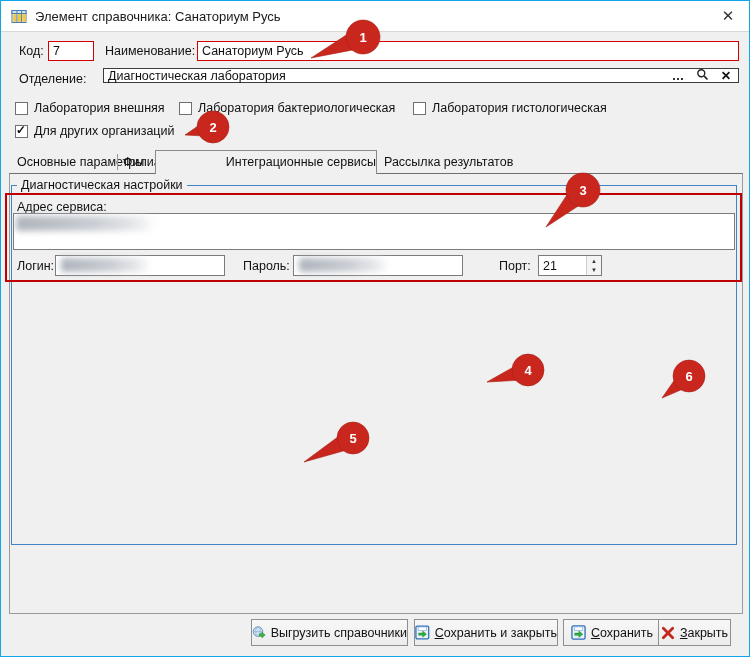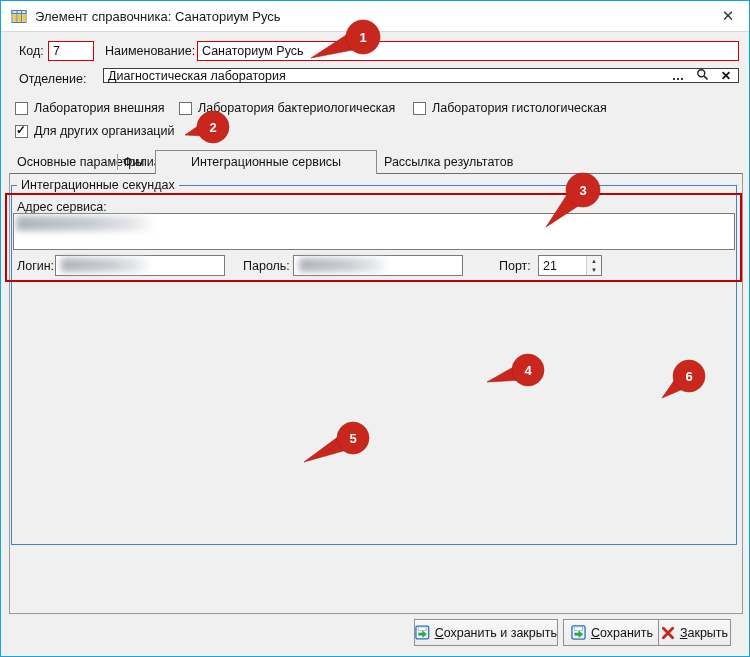--- a/index.html
+++ b/index.html
@@ -23,21 +23,21 @@
   .field.focusb{border-color:#2e86d3;}
   .spin{width:15px;height:100%;display:flex;flex-direction:column;align-items:center;justify-content:space-around;background:#f4f4f4;border-left:1px solid #cfcfcf;box-sizing:border-box;}
   .spin span{font-size:6px;line-height:6px;color:#333;}
   .combo-arrow{width:17px;text-align:center;font-size:8px;color:#111;}
   .cb{position:absolute;width:13px;height:13px;background:#fff;border:1px solid #6f6f6f;box-sizing:border-box;}
   .cb .tick{display:none;position:absolute;left:0px;top:-3px;font-size:12px;font-weight:bold;color:#111;}
   .cb[data-checked="true"] .tick{display:block;}
   
   .tabtxt{position:absolute;top:154px;white-space:nowrap;}
   .tabsep{position:absolute;top:153px;width:1px;height:16px;background:#9a9a9a;}
-  .tabsel{position:absolute;left:154px;top:149px;width:222px;height:24px;background:#f0f0f0;border:1px solid #8a8a8a;border-bottom:none;box-sizing:border-box;text-align:center;line-height:22px;z-index:3;}
+  .tabsel{position:absolute;left:154px;top:149px;width:222px;height:24px;background:#f0f0f0;border:1px solid #8a8a8a;border-bottom:none;box-sizing:border-box;text-align:right;line-height:22px;z-index:3;}
   .panel{position:absolute;left:8px;top:172px;width:734px;height:441px;background:#f0f0f0;border:1px solid #9a9a9a;border-top:1px solid #6e6e6e;box-sizing:border-box;z-index:1;}
   .groupbox{position:absolute;left:10px;top:184px;width:726px;height:360px;border:1px solid #3f84c6;box-sizing:border-box;z-index:1;}
   .legend{position:absolute;left:16px;top:177px;background:#f0f0f0;padding:0 4px;z-index:2;}
   
   .redrect{position:absolute;border:2px solid #c00000;z-index:6;pointer-events:none;}
   .callout{position:absolute;z-index:8;pointer-events:none;}
   .callout polygon,.callout circle{fill:#c9271d;stroke:#a81f16;stroke-width:0.6;}
   .callout text{font-family:"Liberation Sans",sans-serif;font-size:13px;font-weight:bold;fill:#ffffff;text-anchor:middle;}
   .blurpatch{position:absolute;filter:blur(3px);background:linear-gradient(90deg,#aeb4bc 0%,#c9cdd3 55%,#e6e8ea 85%,rgba(230,232,234,0));border-radius:2px;z-index:5;}
   
@@ -99,21 +99,21 @@
   <span class="lbl" style="left:33px;top:123px">Для других организаций</span>
 
   <span class="tabtxt" style="left:16px">Основные параметры</span>
   <span class="tabsep" style="left:116px"></span>
   <span class="tabtxt" style="left:122px">Филиалы</span>
   <div class="tabsel">Интеграционные сервисы</div>
   <span class="tabtxt" style="left:383px">Рассылка результатов</span>
 
   <div class="panel"></div>
   <div class="groupbox"></div>
-  <span class="legend lbl" style="position:absolute">Интеграционные секундах</span>
+  <span class="legend lbl" style="position:absolute">Диагностическая настройки</span>
 
   <span class="lbl z2" style="left:16px;top:199px">Адрес сервиса:</span>
   <div class="field z2" style="left:12px;top:212px;width:722px;height:37px;align-items:flex-start">
     <span class="fval"></span>
   </div>
   <div class="blurpatch" style="left:15px;top:215px;width:140px;height:15px"></div>
 
   <span class="lbl z2" style="left:16px;top:258px">Логин:</span>
   <div class="field z2" style="left:54px;top:254px;width:170px;height:21px">
       <span class="fval"></span>
@@ -208,20 +208,29 @@
   <div class="field" style="left:78px;top:473px;width:560px;height:21px">
       <span class="fval"></span>
     </div>
 
   <span class="lbl" style="left:14px;top:498px">Метод формирования заявки</span>
   <div class="field" style="left:13px;top:514px;width:624px;height:22px">
     <span class="fval">Интеграция с внешней лабораторией отсутствует</span>
     <span class="combo-arrow">▼</span>
   </div>
 
+  <div class="btn" style="left:250px;width:157px">
+    <svg width="15" height="15" viewBox="0 0 16 16">
+      <circle cx="7" cy="7" r="5.6" fill="#cfe3f5" stroke="#5b8db8" stroke-width="1.1"></circle>
+      <ellipse cx="7" cy="7" rx="2.6" ry="5.6" fill="none" stroke="#8fb3d4" stroke-width="0.9"></ellipse>
+      <line x1="1.6" y1="7" x2="12.4" y2="7" stroke="#8fb3d4" stroke-width="0.9"></line>
+      <path d="M8.5 9.5 h3 v-2 l4 3.5 -4 3.5 v-2 h-3 z" fill="#3faf46" stroke="#2b8736" stroke-width="0.5"></path>
+    </svg>
+    <span>Выгрузить справочники</span>
+  </div>
   <div class="btn" style="left:413px;width:144px">
     <svg width="15" height="15" viewBox="0 0 16 16">
       <rect x="1" y="1" width="14" height="14" rx="1.5" fill="#eaf3fc" stroke="#2f6fb8" stroke-width="1.4"></rect>
       <rect x="3.5" y="2" width="9" height="4" fill="#ffffff" stroke="#7ba7d4" stroke-width="0.7"></rect>
       <path d="M4 8.6 h4.4 v-2.2 l4.2 3.4 -4.2 3.4 v-2.2 h-4.4 z" fill="#2fae3f" stroke="#1f8a2e" stroke-width="0.5"></path>
     </svg>
     <span><span class="mn">С</span><span>охранить и закрыть</span></span>
   </div>
   <div class="btn" style="left:562px;width:98px">
     <svg width="15" height="15" viewBox="0 0 16 16">

